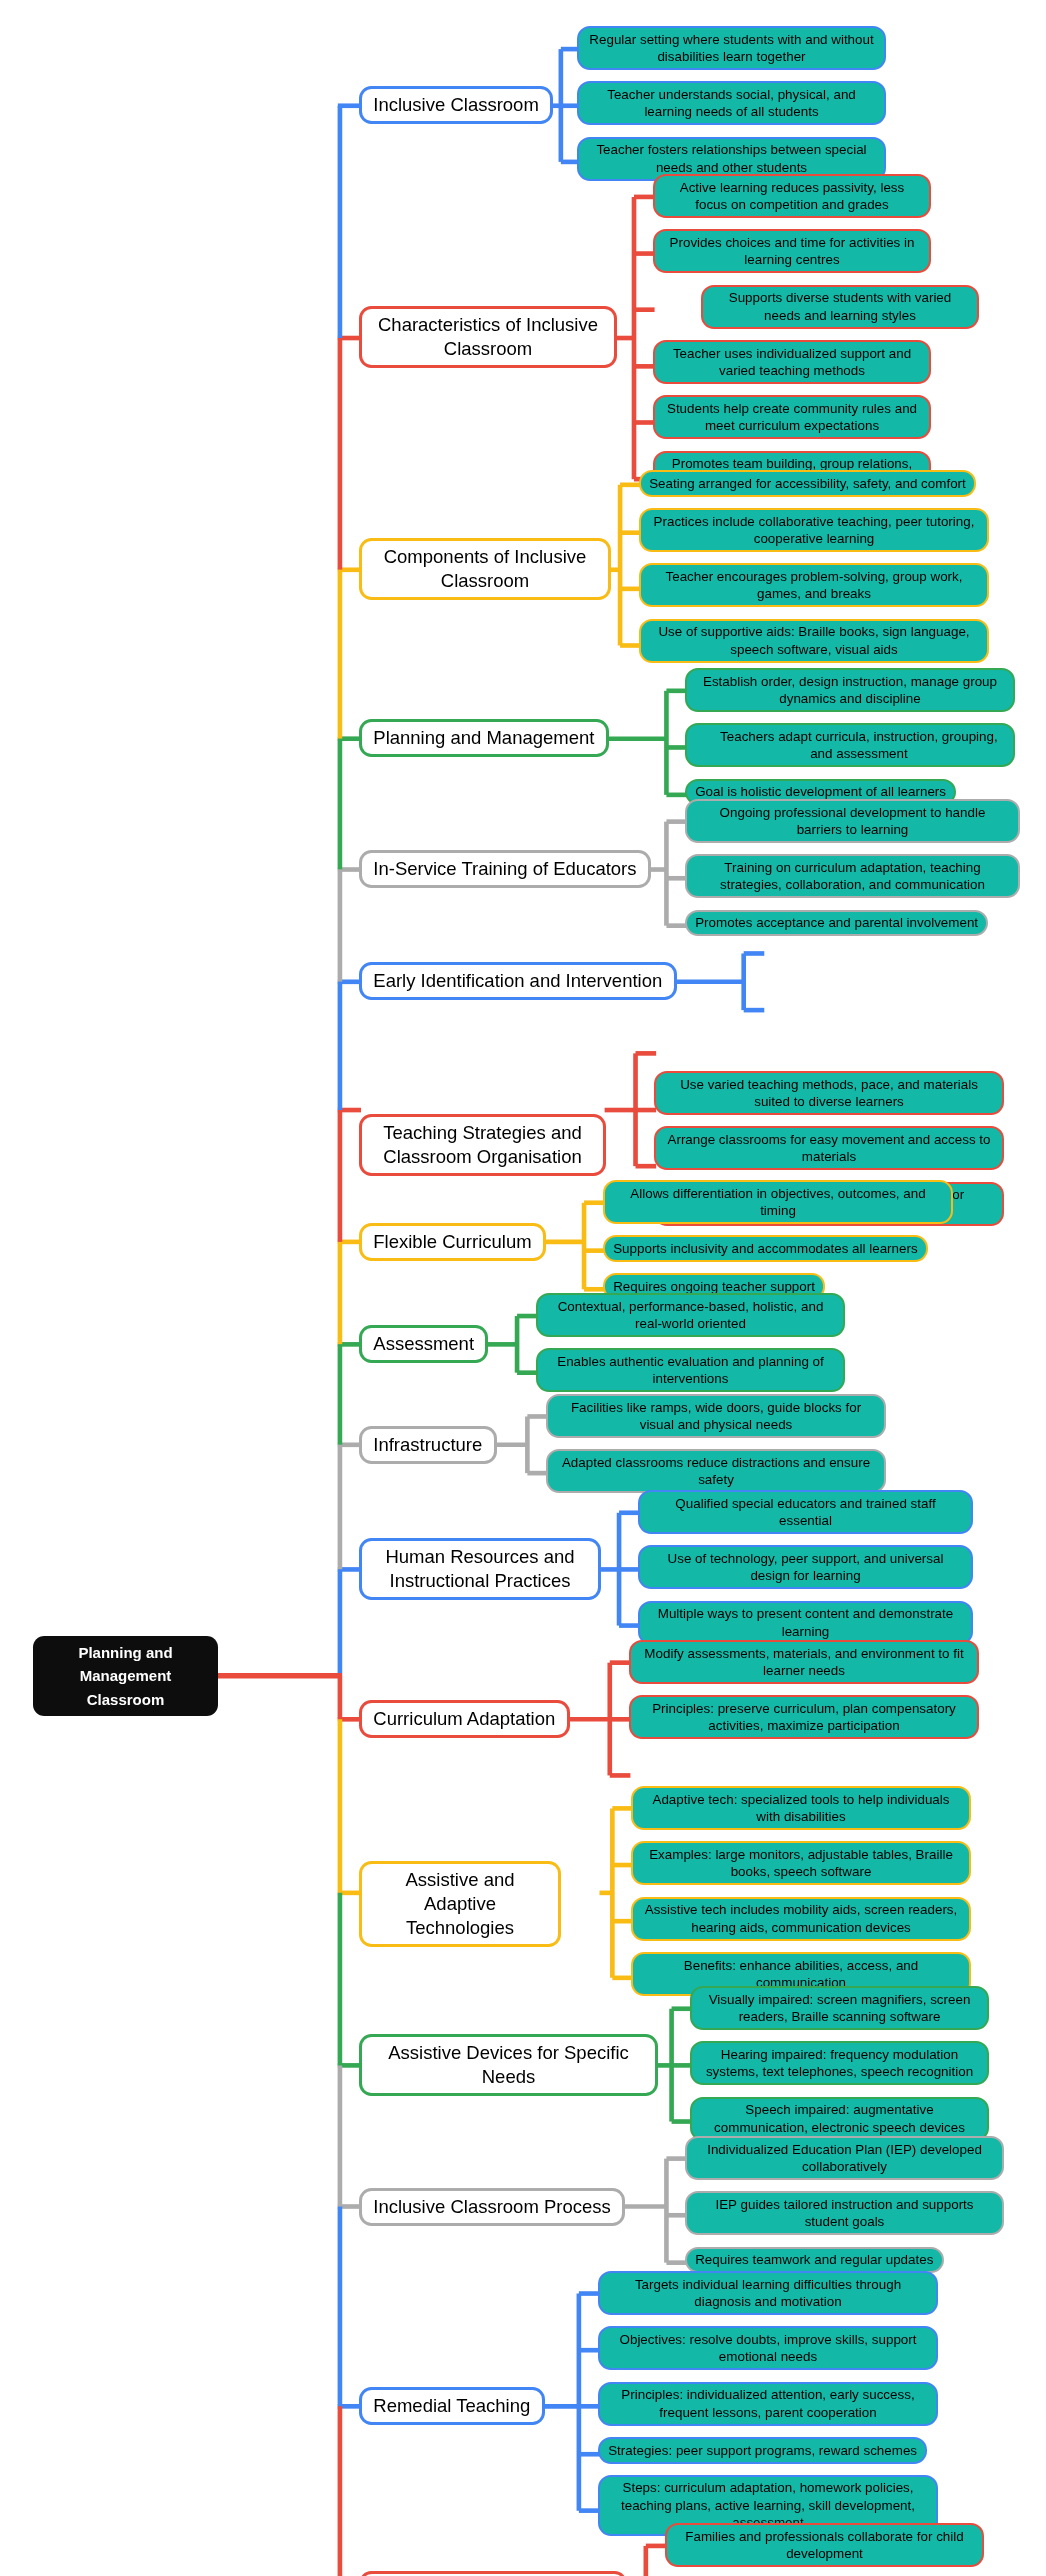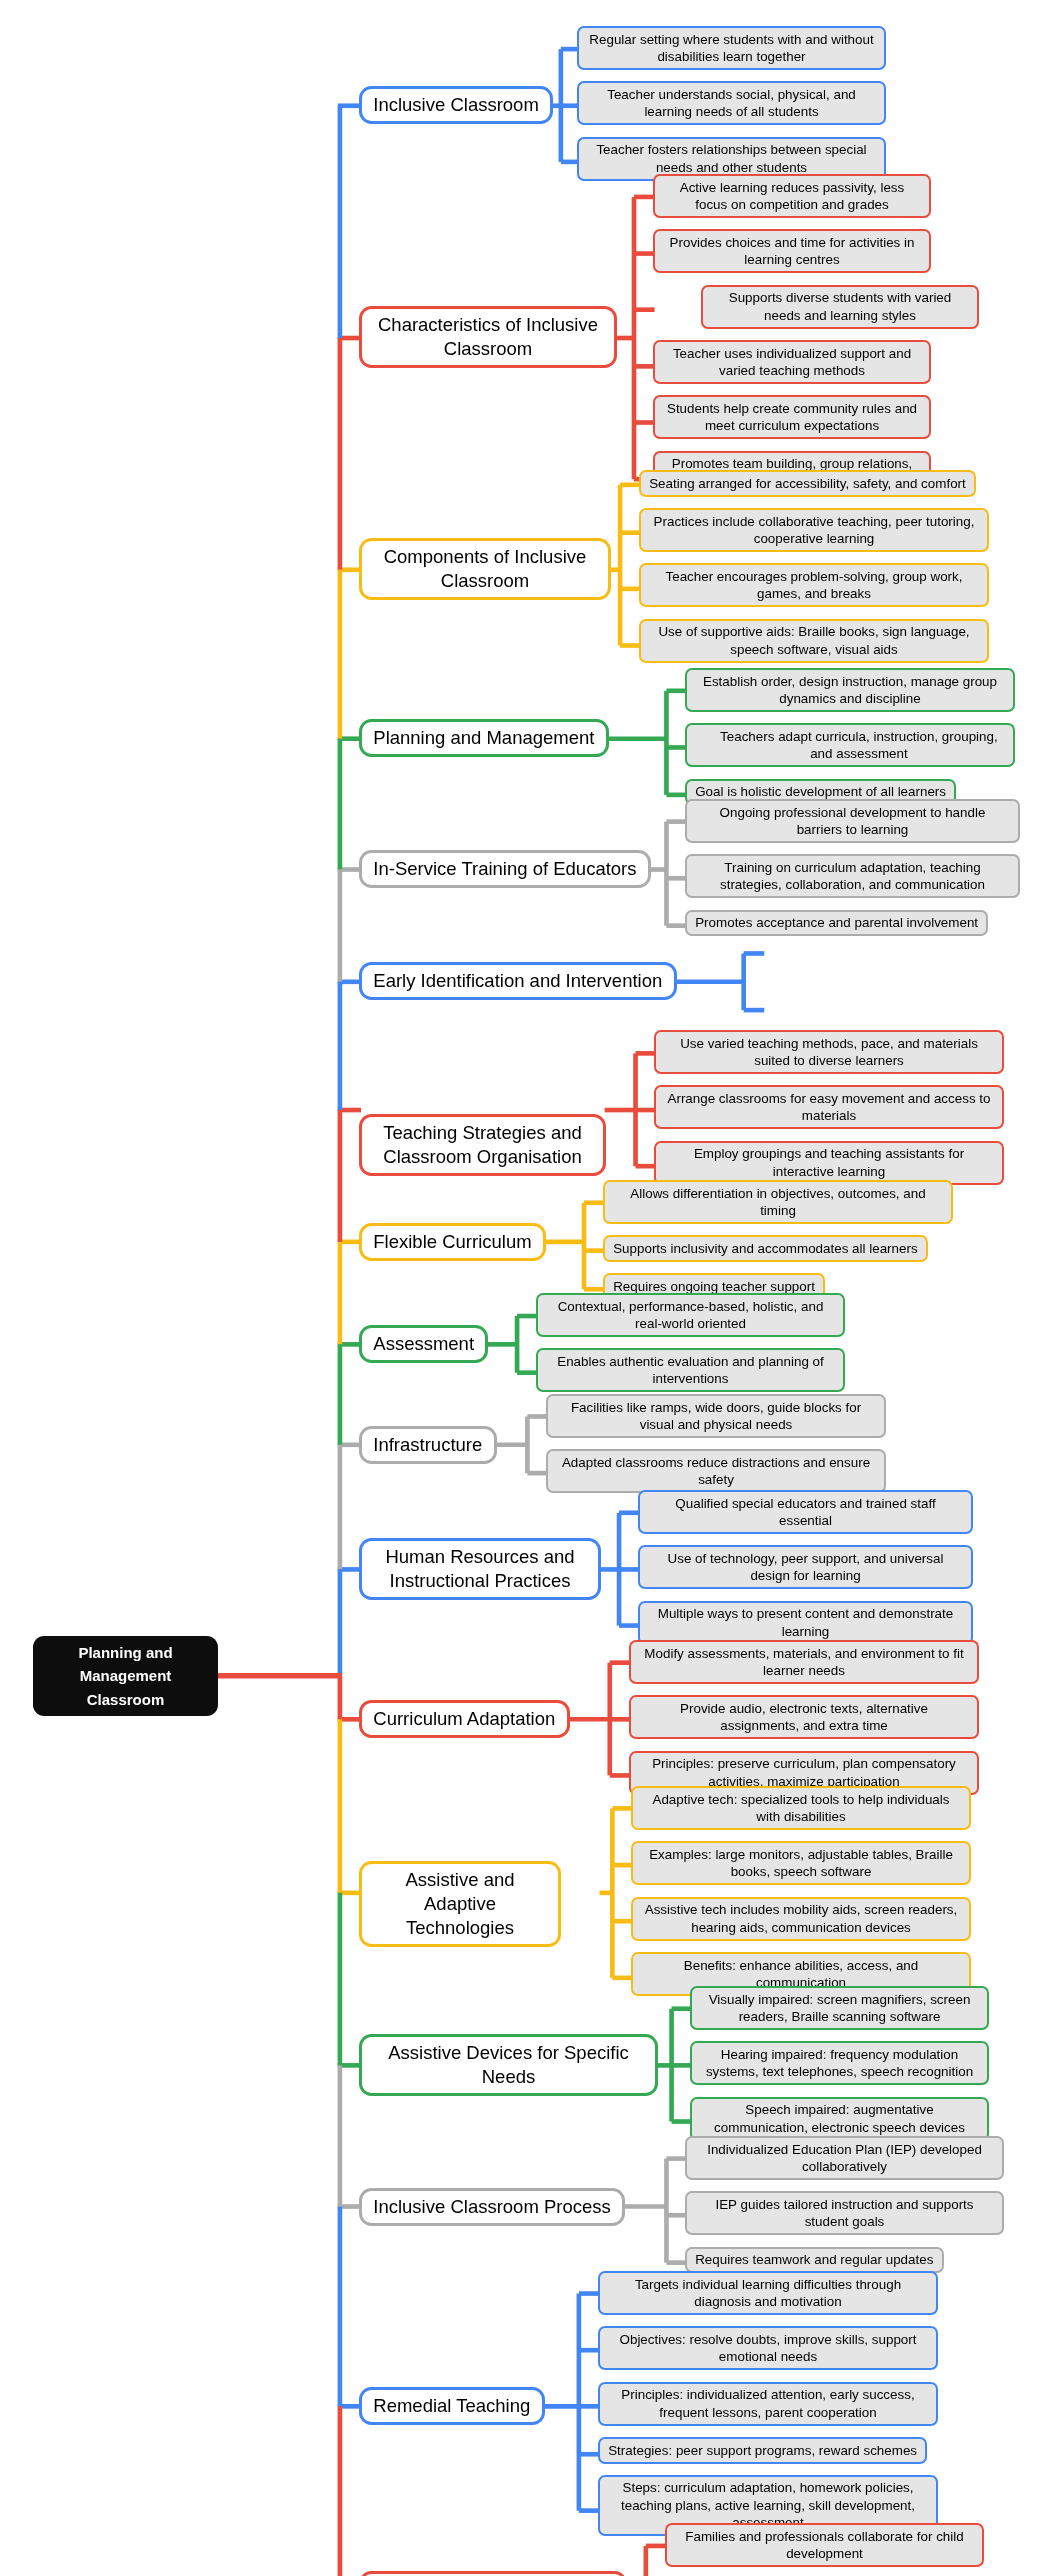--- a/index.html
+++ b/index.html
@@ -48,23 +48,23 @@
   .branch-children{
     position:absolute;
     display:flex;
     flex-direction:column;
     gap:11.3px;
     align-items:flex-start;
     z-index:2;
   }
   .child-node{
     box-sizing:border-box;
-    background:#e5e5e5;
+    background:#14b8a6;
     border:2.6px solid #888;
-    border-radius:7px;
+    border-radius:13px;
     font-size:13.4px;
     color:#000;
     line-height:1.3;
     text-align:center;
     padding:2.6px 8.2px;
     width:max-content;
   }
 </style>
 </head>
 <body>
@@ -259,21 +259,21 @@
     </div>
     <div class="branch-node" style="border-color: rgb(52, 168, 83); top: 719px;">Planning and Management</div>
     <div class="branch-children" style="left: 685px; top: 799px;">
       <div class="child-node" style="border-color: rgb(172, 172, 172); max-width: 335px;">Ongoing professional development to handle barriers to learning</div>
       <div class="child-node" style="border-color: rgb(172, 172, 172); max-width: 335px;">Training on curriculum adaptation, teaching strategies, collaboration, and communication</div>
       <div class="child-node" style="border-color: rgb(172, 172, 172); max-width: 335px;">Promotes acceptance and parental involvement</div>
     </div>
     <div class="branch-node" style="border-color: rgb(172, 172, 172); top: 850px;">In-Service Training of Educators</div>
     <div class="branch-node" style="border-color: rgb(66, 133, 244); top: 962px;">Early Identification and Intervention</div>
     <div class="branch-children" style="left: 654px; top: 1030px;">
-      <div class="child-node" style="border-color: rgb(233, 75, 60); max-width: 350px;">Use varied teaching methods, pace, and materials suited to diverse learners</div>
+      <div class="child-node" style="border-color: rgb(233, 75, 60); max-width: 350px; margin-top: 41px;">Use varied teaching methods, pace, and materials suited to diverse learners</div>
       <div class="child-node" style="border-color: rgb(233, 75, 60); max-width: 350px;">Arrange classrooms for easy movement and access to materials</div>
       <div class="child-node" style="border-color: rgb(233, 75, 60); max-width: 350px;">Employ groupings and teaching assistants for interactive learning</div>
     </div>
     <div class="branch-node wrap" style="border-color: rgb(233, 75, 60); width: 247px; top: 1114px; text-align: center;">Teaching Strategies and Classroom Organisation</div>
     <div class="branch-children" style="left: 603px; top: 1180px;">
       <div class="child-node" style="border-color: rgb(249, 188, 21); max-width: 350px;">Allows differentiation in objectives, outcomes, and timing</div>
       <div class="child-node" style="border-color: rgb(249, 188, 21); max-width: 350px;">Supports inclusivity and accommodates all learners</div>
       <div class="child-node" style="border-color: rgb(249, 188, 21); max-width: 350px;">Requires ongoing teacher support</div>
     </div>
     <div class="branch-node" style="border-color: rgb(249, 188, 21); top: 1223px;">Flexible Curriculum</div>
@@ -288,21 +288,20 @@
     </div>
     <div class="branch-node" style="border-color: rgb(172, 172, 172); top: 1426px;">Infrastructure</div>
     <div class="branch-children" style="left: 638px; top: 1490px;">
       <div class="child-node" style="border-color: rgb(66, 133, 244); max-width: 335px;">Qualified special educators and trained staff essential</div>
       <div class="child-node" style="border-color: rgb(66, 133, 244); max-width: 335px;">Use of technology, peer support, and universal design for learning</div>
       <div class="child-node" style="border-color: rgb(66, 133, 244); max-width: 335px;">Multiple ways to present content and demonstrate learning</div>
     </div>
     <div class="branch-node wrap" style="border-color: rgb(66, 133, 244); width: 242px; top: 1538px;">Human Resources and Instructional Practices</div>
     <div class="branch-children" style="left: 629px; top: 1640px;">
       <div class="child-node" style="border-color: rgb(233, 75, 60); max-width: 350px;">Modify assessments, materials, and environment to fit learner needs</div>
-      <div class="child-node" style="border-color: rgb(233, 75, 60); max-width: 350px;">Provide audio, electronic texts, alternative assignments, and extra time</div>
       <div class="child-node" style="border-color: rgb(233, 75, 60); max-width: 350px;">Principles: preserve curriculum, plan compensatory activities, maximize participation</div>
     </div>
     <div class="branch-node" style="border-color: rgb(233, 75, 60); top: 1700px;">Curriculum Adaptation</div>
     <div class="branch-children" style="left: 631px; top: 1786px;">
       <div class="child-node" style="border-color: rgb(249, 188, 21); max-width: 340px;">Adaptive tech: specialized tools to help individuals with disabilities</div>
       <div class="child-node" style="border-color: rgb(249, 188, 21); max-width: 340px;">Examples: large monitors, adjustable tables, Braille books, speech software</div>
       <div class="child-node" style="border-color: rgb(249, 188, 21); max-width: 340px;">Assistive tech includes mobility aids, screen readers, hearing aids, communication devices</div>
       <div class="child-node" style="border-color: rgb(249, 188, 21); max-width: 340px;">Benefits: enhance abilities, access, and communication</div>
     </div>
     <div class="branch-node wrap" style="border-color: rgb(249, 188, 21); width: 202px; top: 1861px;">Assistive and Adaptive Technologies</div>

